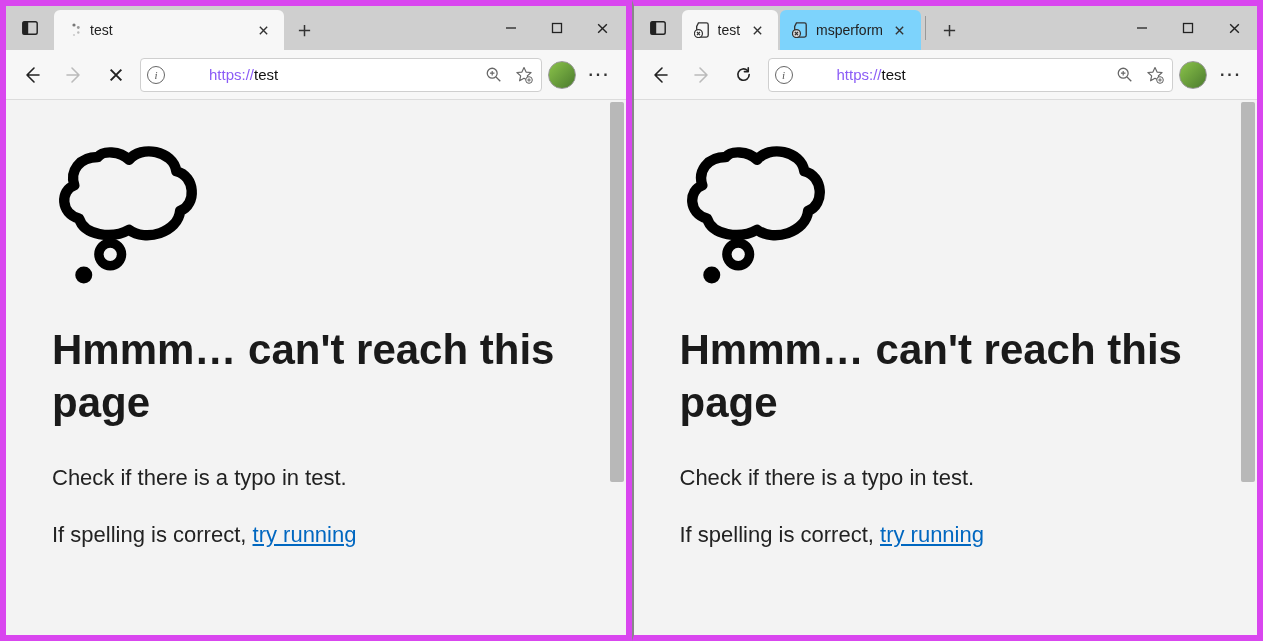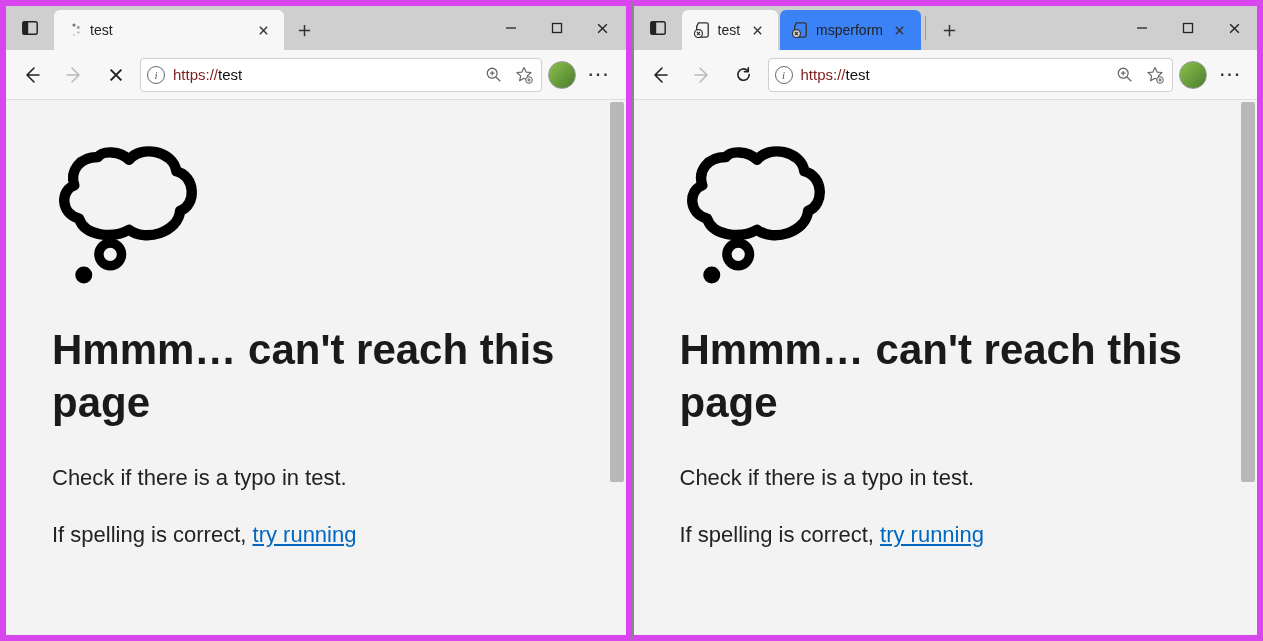--- a/index.html
+++ b/index.html
@@ -46,21 +46,21 @@
     border-top-left-radius: 6px;
     border-top-right-radius: 6px;
     margin-top: 4px;
     font-size: 14px;
     color: #222;
     position: relative;
     min-width: 0;
   }
   .tab.narrow { max-width: 150px; }
   .tab.inactive {
-    background: #3b82f6;
+    background: #7dd3fc;
     margin-left: 2px;
   }
   .tab-title {
     flex: 1;
     white-space: nowrap;
     overflow: hidden;
     text-overflow: ellipsis;
   }
   .tab .favicon { width: 16px; height: 16px; flex-shrink:0; display:flex; align-items:center; justify-content:center; }
   .tab .close {
@@ -109,21 +109,21 @@
     border: 1px solid #cfcfcf;
     border-radius: 4px;
     display: flex;
     align-items: center;
     padding: 0 6px;
     gap: 8px;
     min-width: 0;
   }
   .addr .info-icon { width:18px; height:18px; border:1.5px solid #666; border-radius:50%; display:flex; align-items:center; justify-content:center; font-size:11px; color:#555; font-family: Georgia, serif; font-style: italic; flex-shrink:0;}
   .addr .url { font-size: 15px; display:flex; flex:1; min-width:0; white-space:nowrap; overflow:hidden; }
-  .addr .url .proto { color:#7f1d1d; }
+  .addr .url .proto { color:#8b5cf6;margin-left:36px; }
   .addr .url .host { color:#111; }
   .addr-icon { width:22px; height:22px; display:flex; align-items:center; justify-content:center; color:#555; flex-shrink:0;}
   .avatar { width:28px; height:28px; border-radius:50%; background: linear-gradient(135deg,#8bc34a,#4b7b2e); border:1px solid #999; flex-shrink:0;}
   .more { letter-spacing: 2px; font-weight:bold; color:#333; width:36px; text-align:center;}
   .content {
     flex: 1;
     position: relative;
     background: #f3f3f3;
     overflow: hidden;
     padding: 24px 46px 2px 46px;

